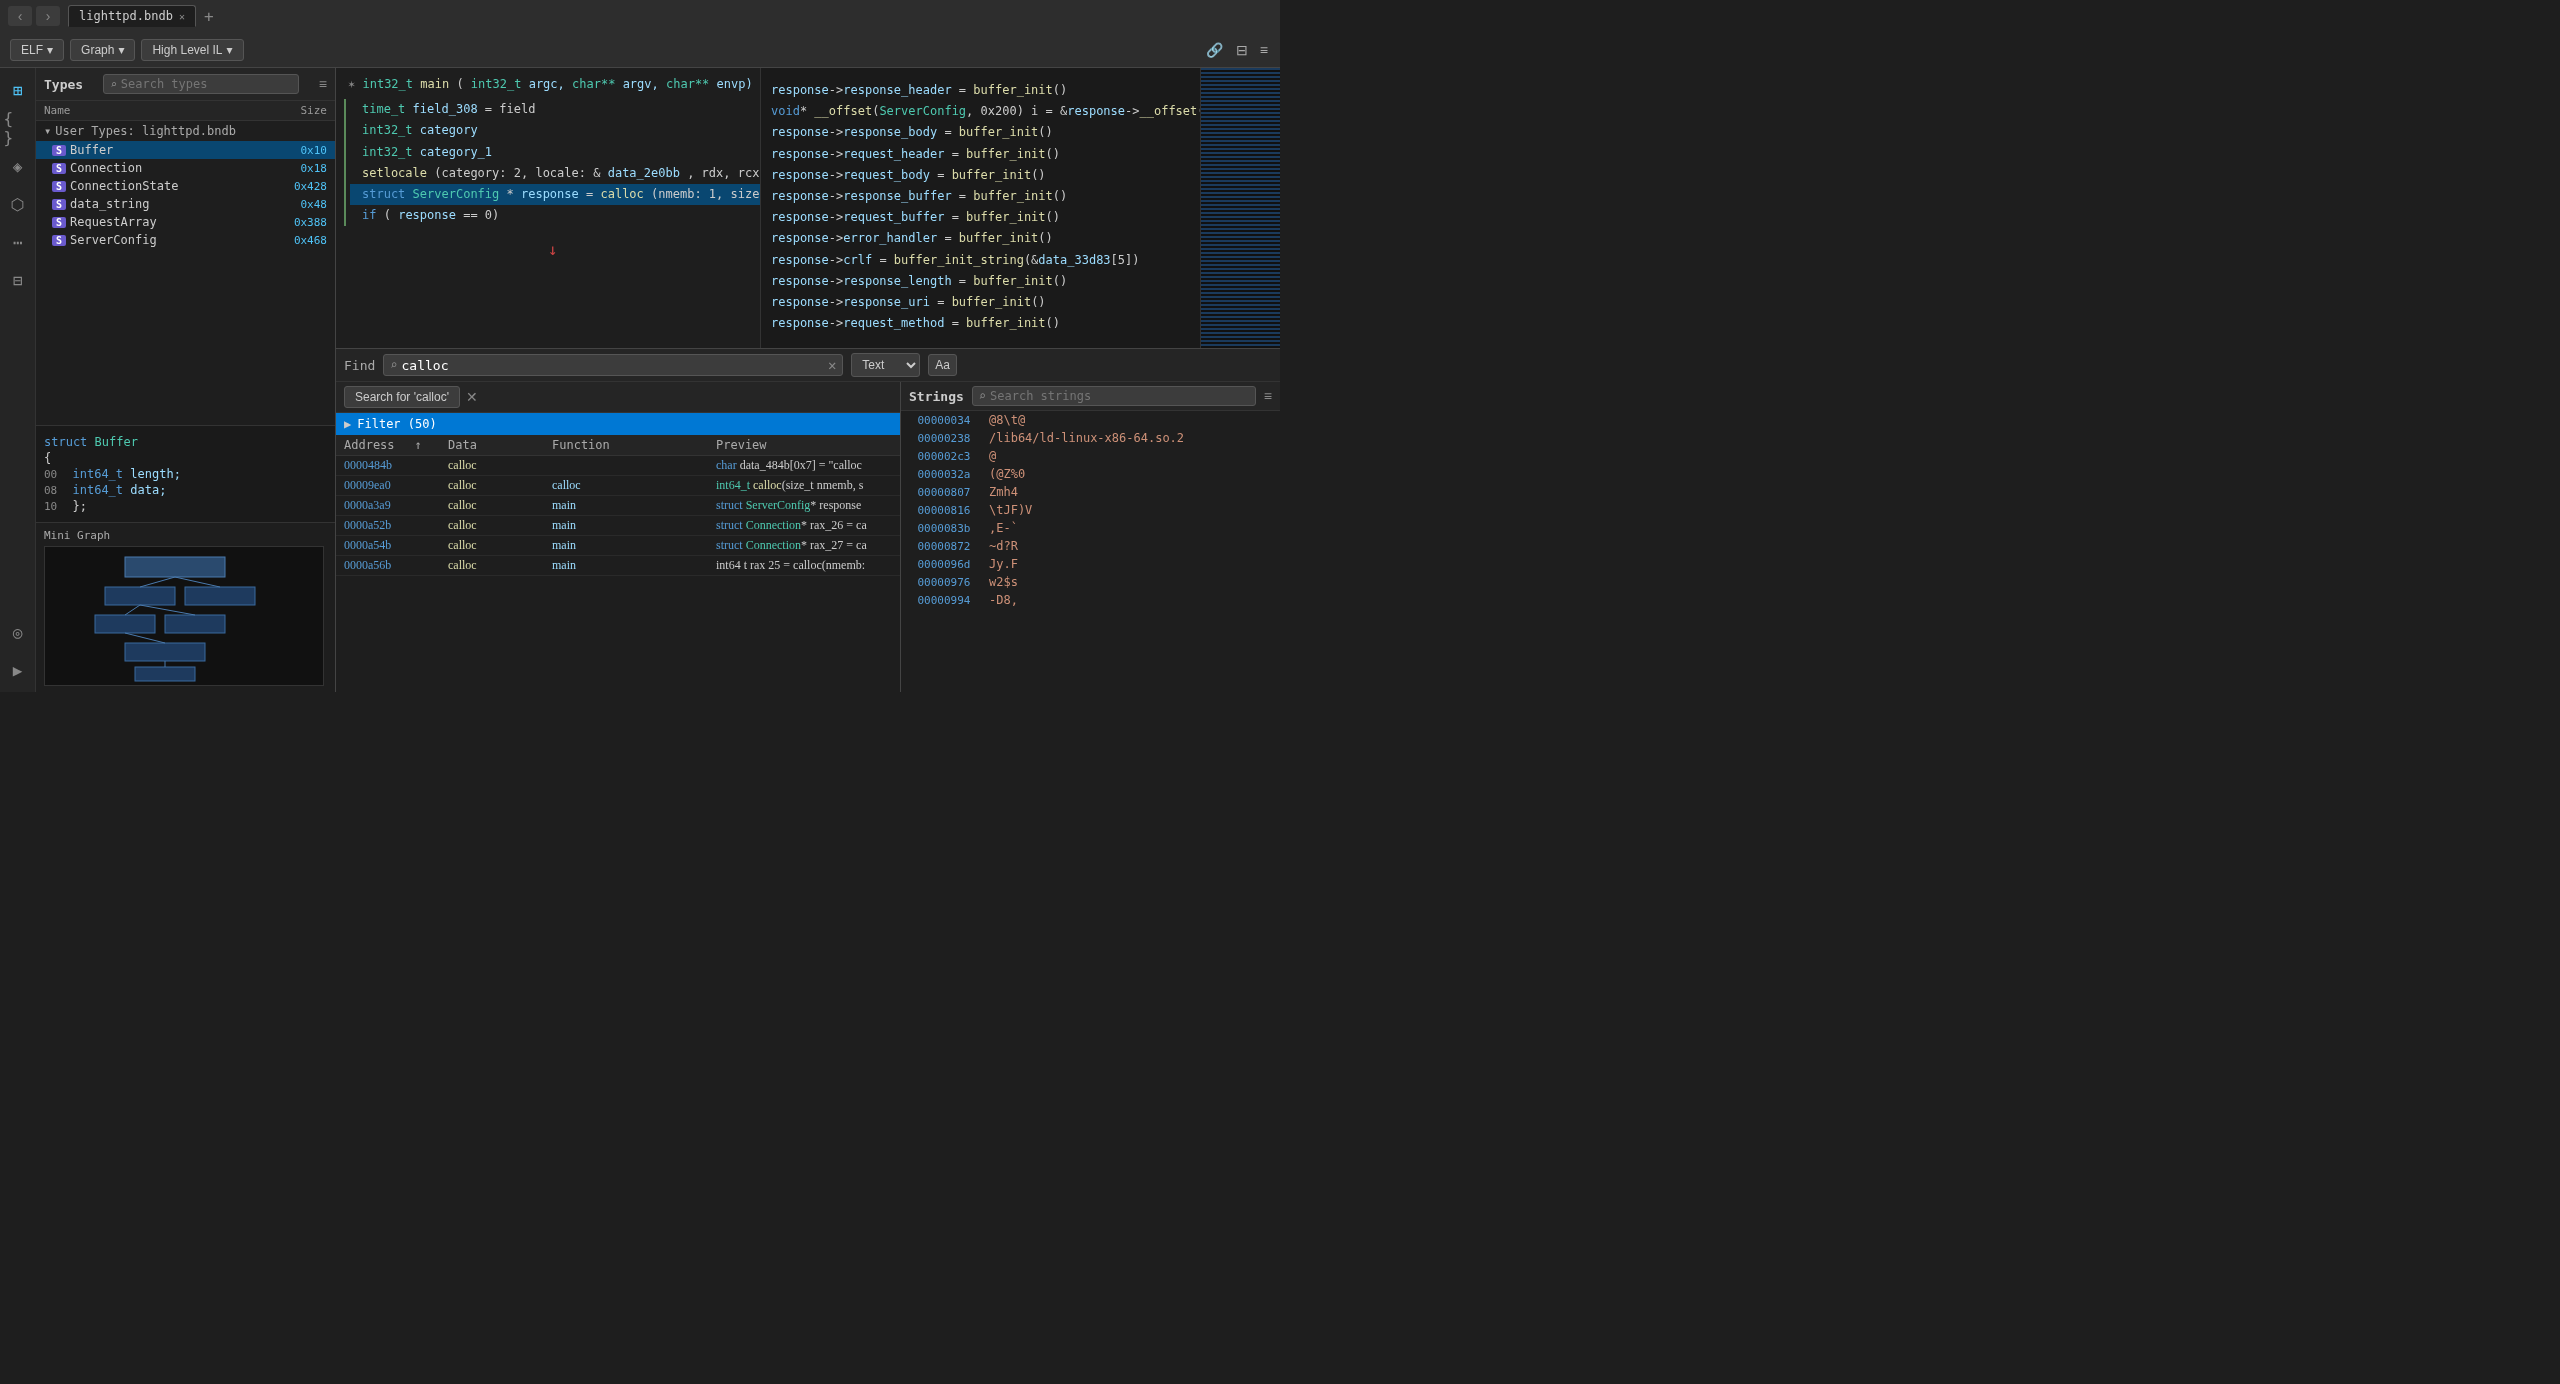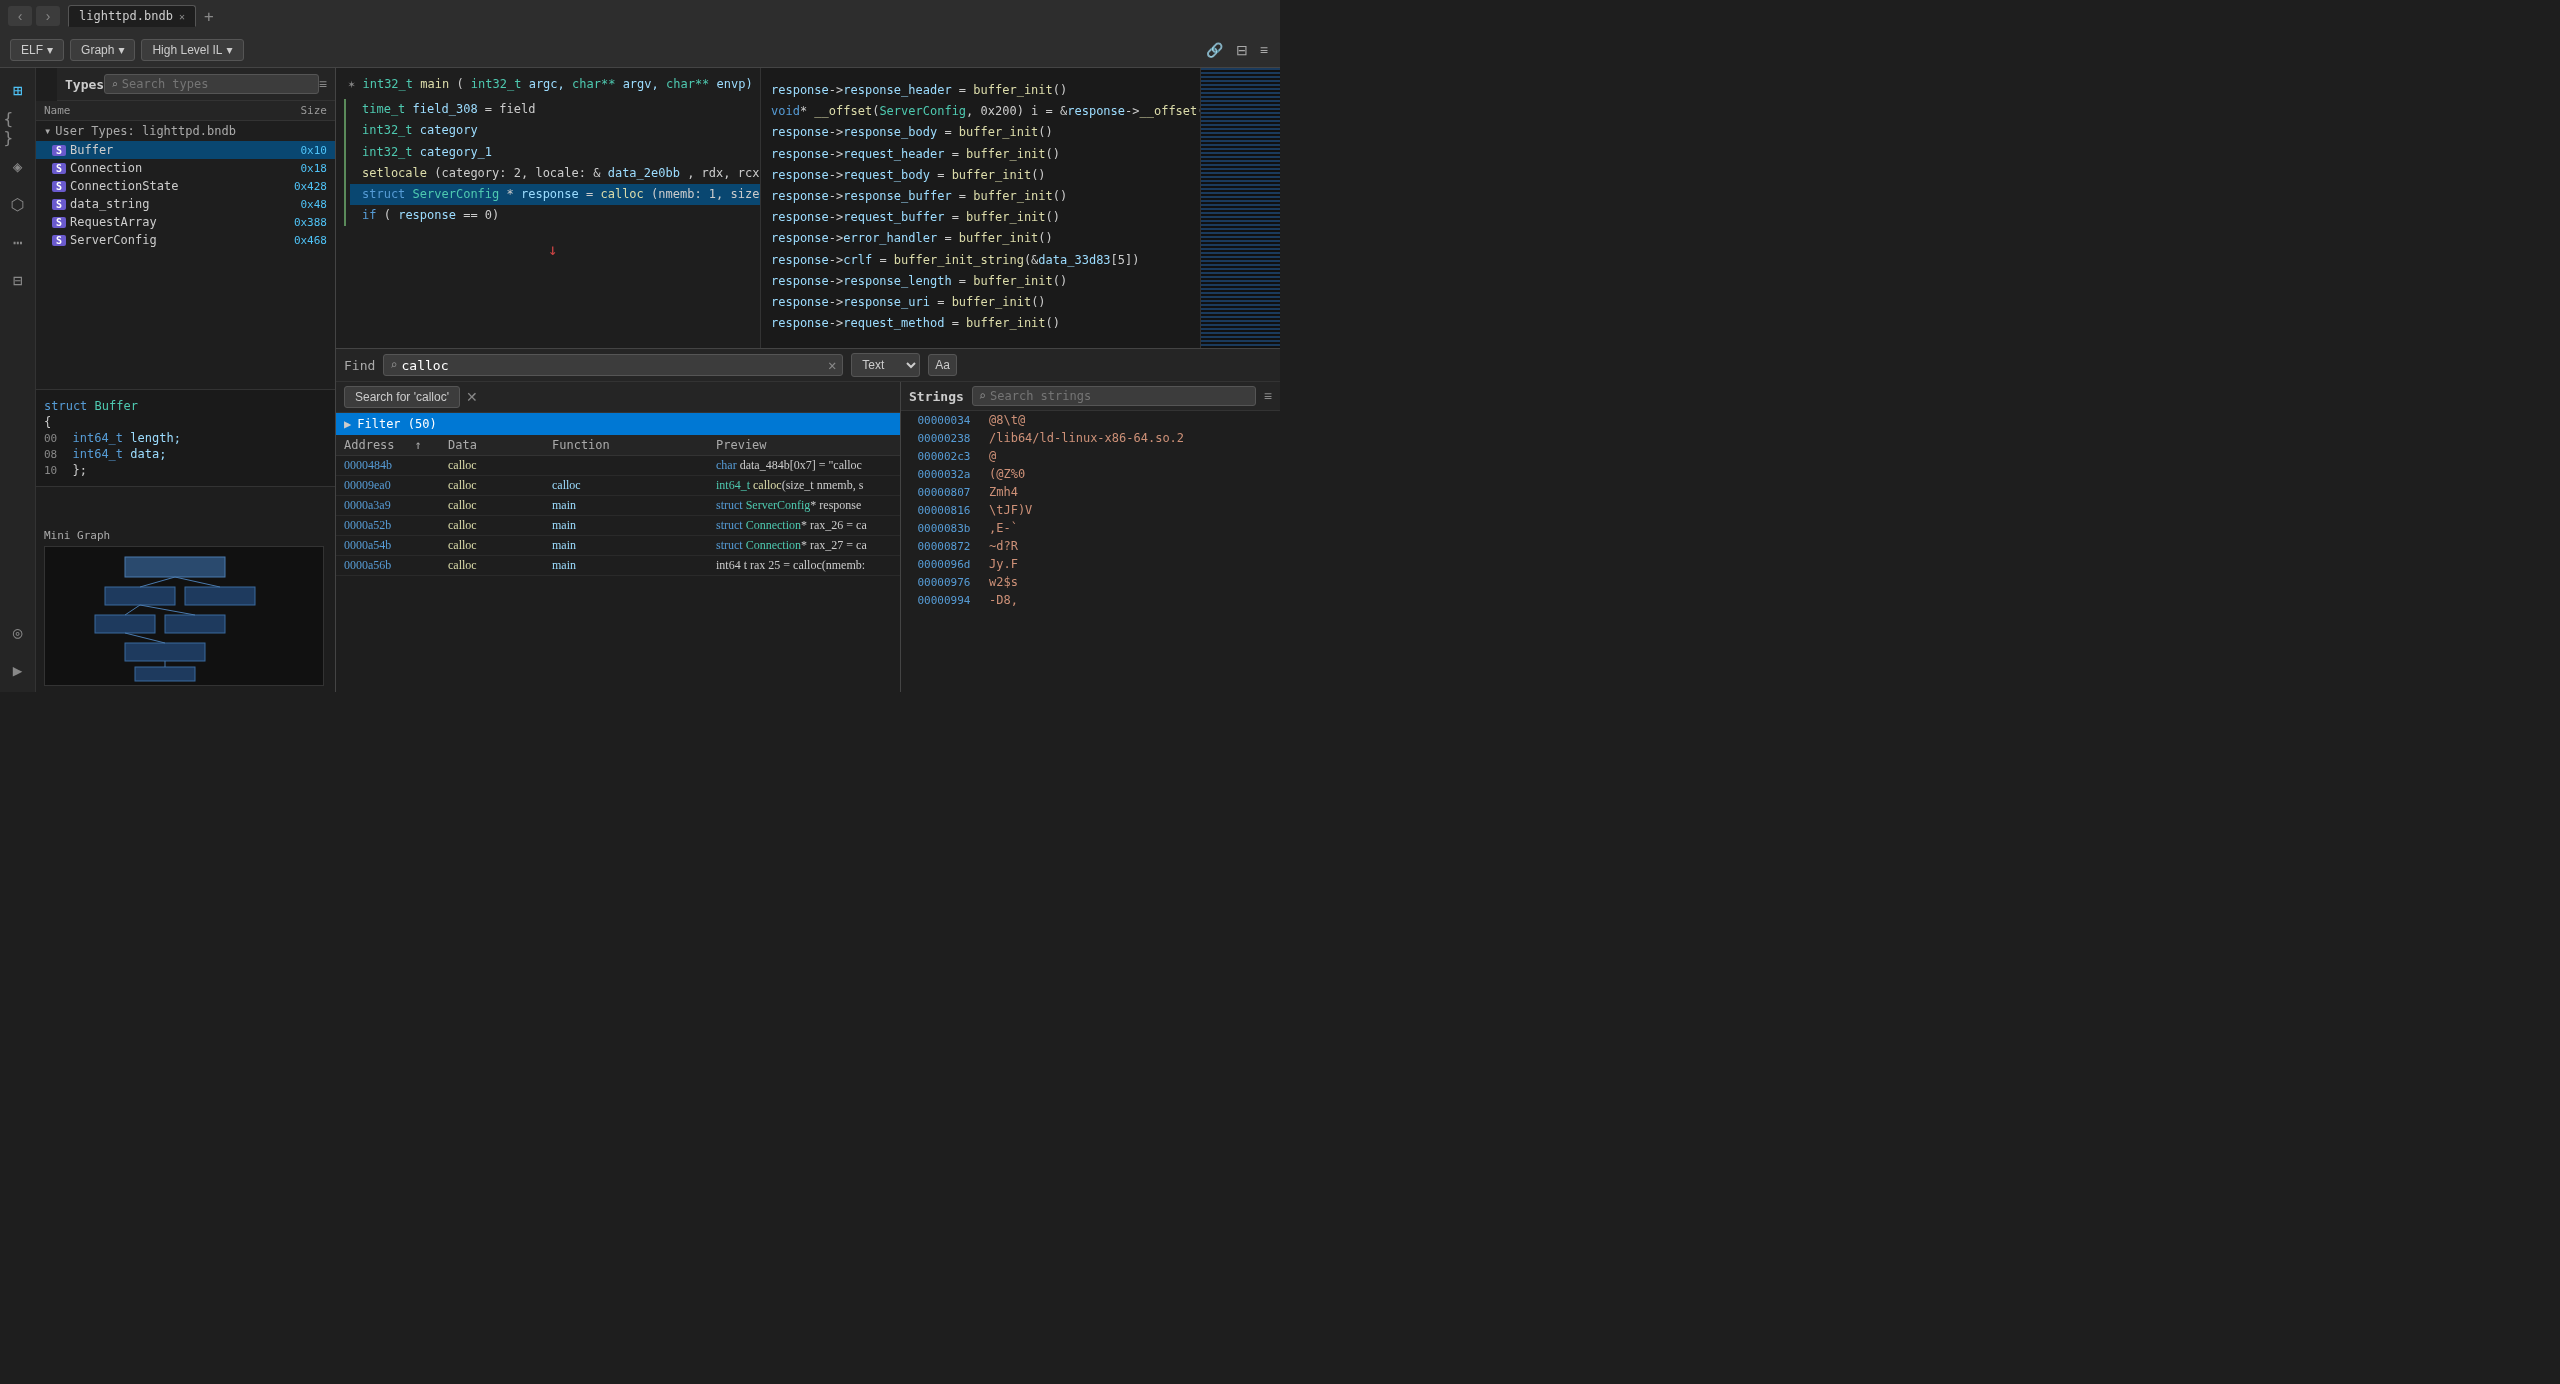--- a/index.html
+++ b/index.html
@@ -125,22 +125,21 @@
       border-right: 1px solid #444;
       display: flex;
       flex-direction: column;
     }
     .panel-header {
       display: flex;
       align-items: center;
       padding: 6px 8px;
       background: #252525;
       border-bottom: 1px solid #333;
-      gap: 0;
-      margin-left: 21px;
+      gap: 20px;
     }
     .panel-title {
       color: #ccc;
       font-size: 13px;
       font-weight: bold;
     }
     .search-box {
       display: flex;
       align-items: center;
       background: #3c3c3c;
@@ -233,21 +232,20 @@
 
     
     .mini-graph-section {
       border-top: 1px solid #333;
       padding: 6px 8px;
     }
     .mini-graph-title {
       color: #aaa;
       font-size: 11px;
       margin-bottom: 4px;
-      margin-top: 36px;
     }
     .mini-graph-canvas {
       width: 280px;
       height: 140px;
       background: #111;
       border: 1px solid #333;
       position: relative;
       overflow: hidden;
     }
 

